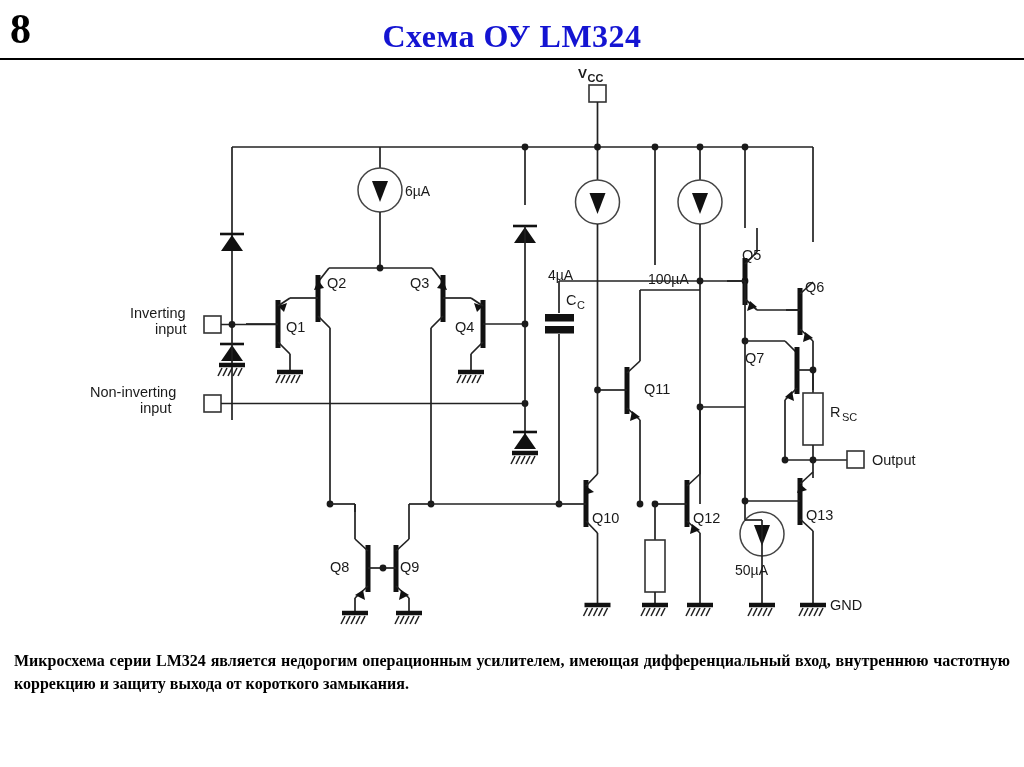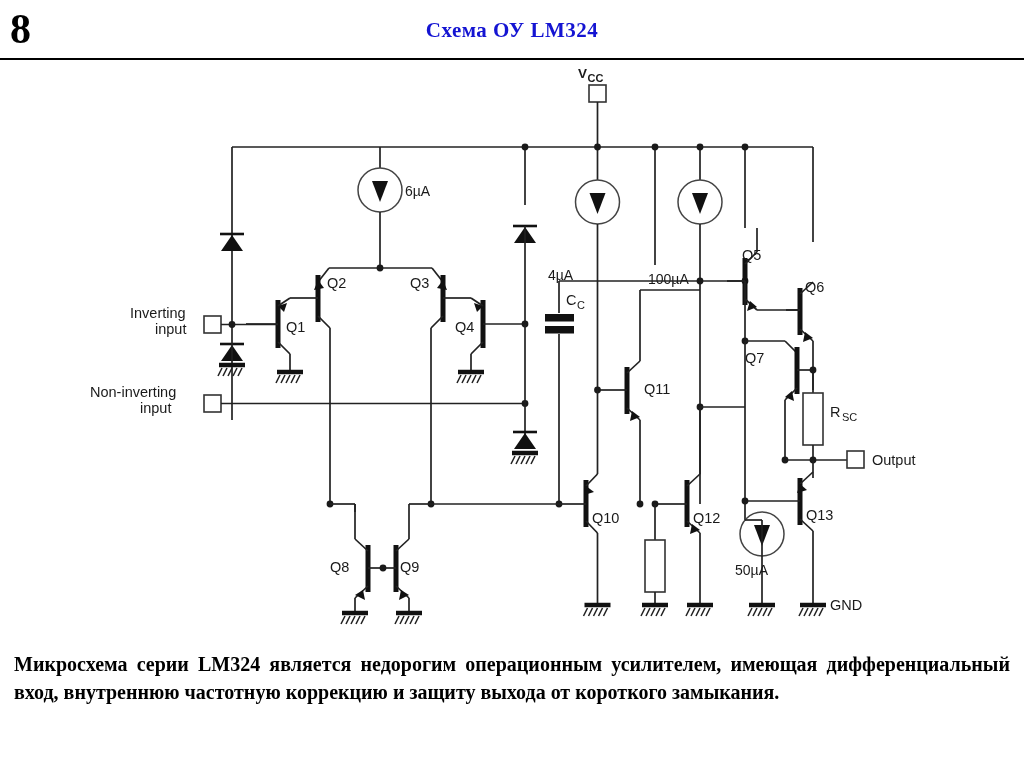--- a/index.html
+++ b/index.html
@@ -31,21 +31,21 @@
     line-height: 1;
   }
   .slide-title {
     position: absolute;
     left: 0;
     top: 18px;
     width: 1024px;
     text-align: center;
     font-family: "Liberation Serif", serif;
     font-weight: bold;
-    font-size: 21px;
+    font-size: 32px;
     color: #1414d2;
     letter-spacing: 0.5px;
   }
   .header-rule {
     position: absolute;
     left: 0;
     top: 58px;
     width: 1024px;
     height: 2px;
     background: #000000;
@@ -57,21 +57,21 @@
     width: 936px;
     height: 570px;
   }
   .caption {
     position: absolute;
     left: 14px;
     top: 650px;
     width: 996px;
     font-family: "Liberation Serif", serif;
     font-weight: bold;
-    font-size: 20px;
+    font-size: 16px;
     line-height: 1.42;
     color: #000000;
     text-align: justify;
     text-justify: inter-word;
   }
   svg { display: block; }
   svg text {
     font-family: "Liberation Sans", sans-serif;
     fill: #1a1a1a;
   }

